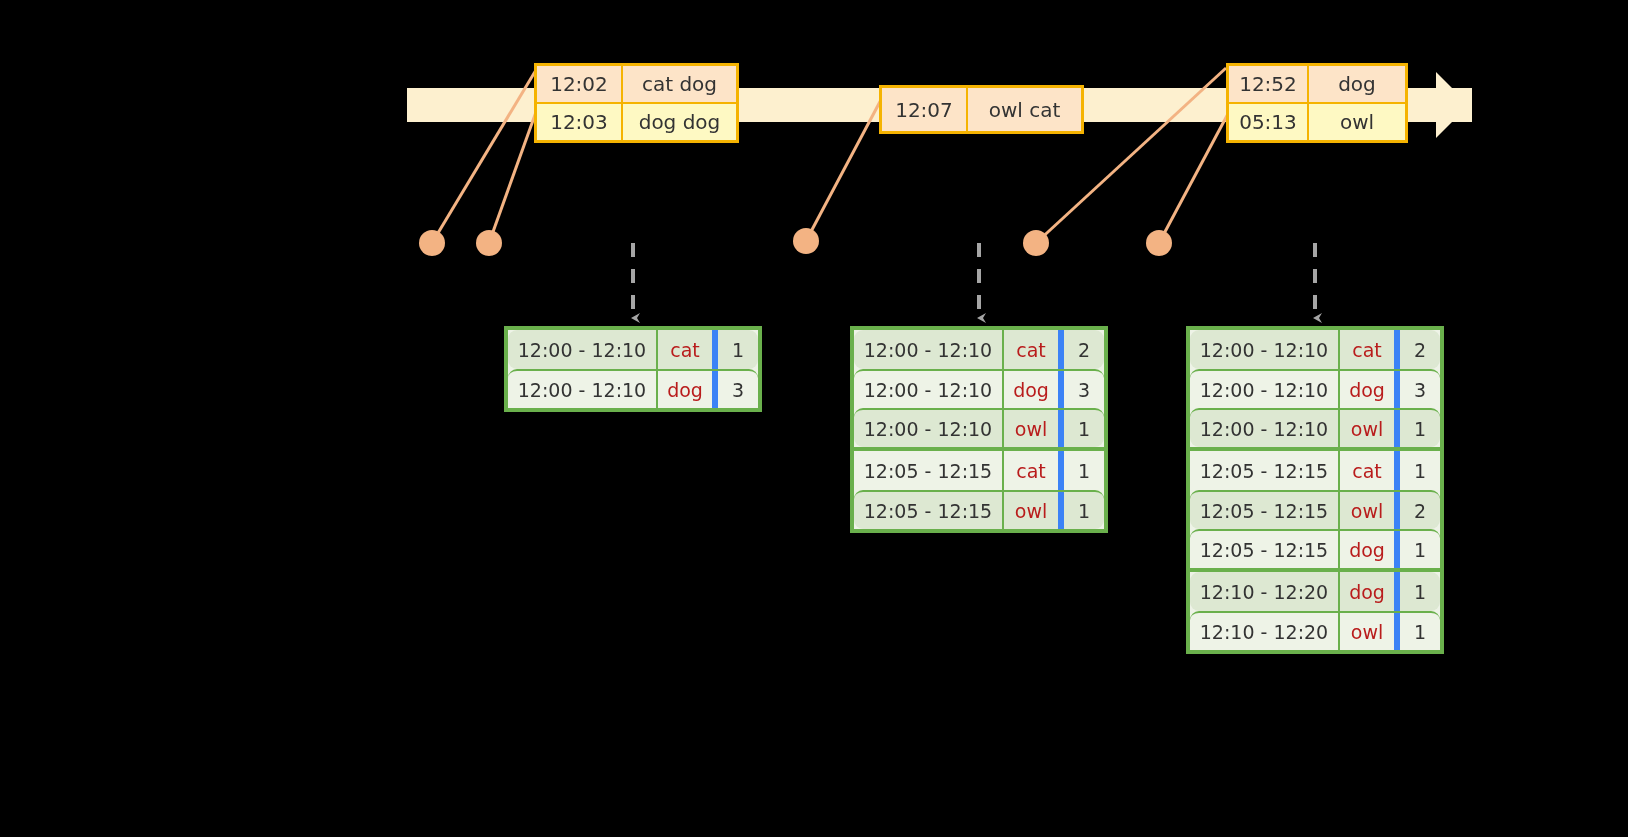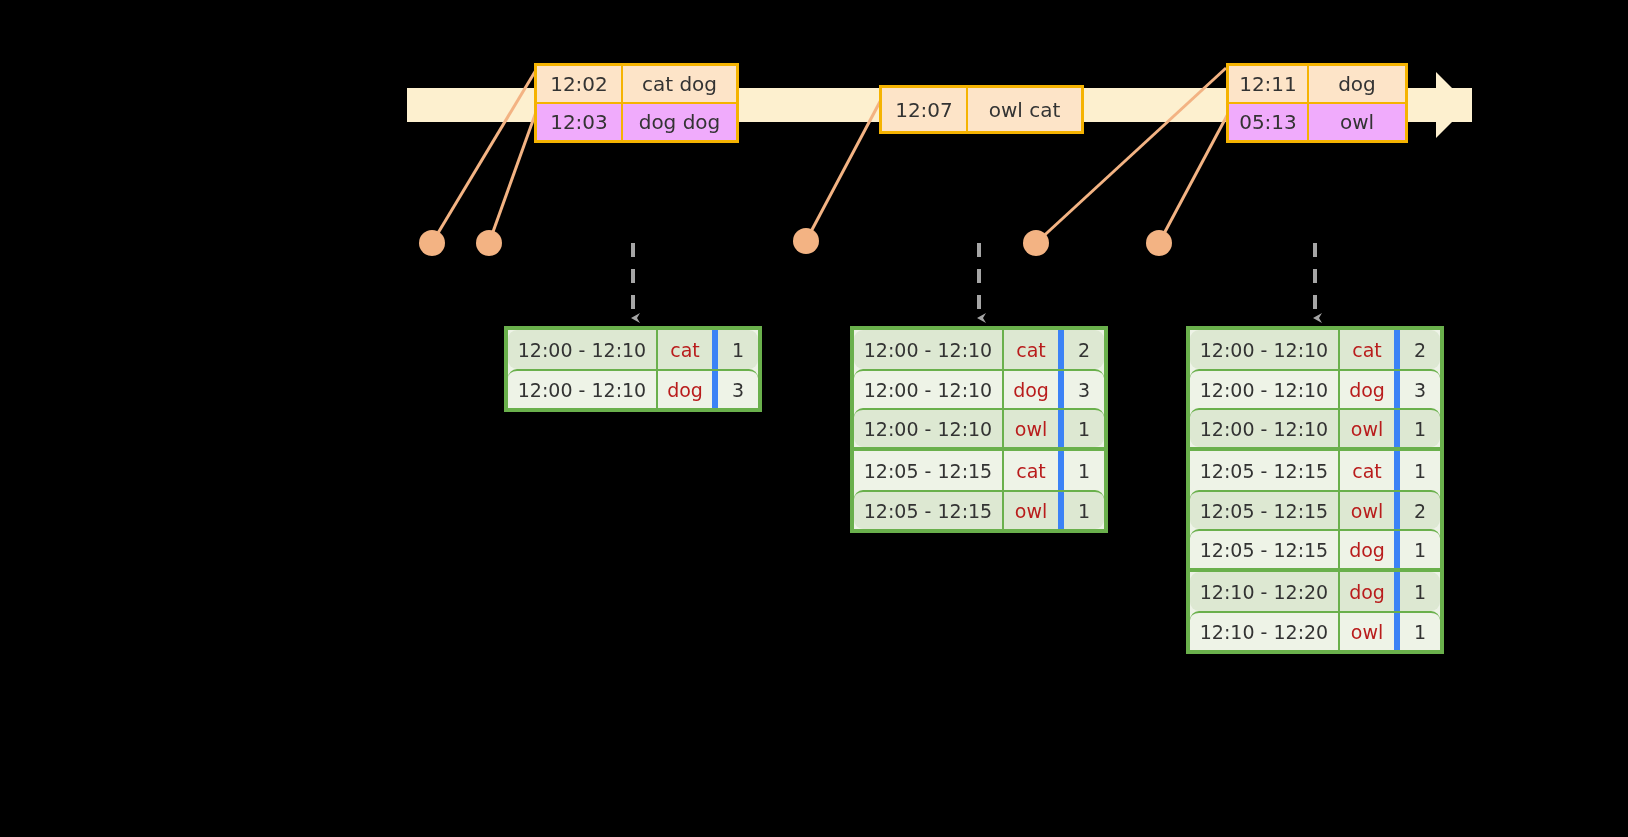--- a/index.html
+++ b/index.html
@@ -51,21 +51,21 @@
   }
   .event-row {
     display: flex;
     flex: 1 1 auto;
     min-height: 0;
   }
   .event-row + .event-row {
     border-top: 2px solid #f5b301;
   }
   .event-row.shade   { background: #fde4c8; }
-  .event-row.light   { background: #f0abfc; }
+  .event-row.light   { background: #fef9c3; }
   .ev-time {
     width: 86px;
     display: flex;
     align-items: center;
     justify-content: center;
     font-size: 20px;
     color: #333333;
     border-right: 2px solid #f5b301;
     box-sizing: border-box;
   }
@@ -200,21 +200,21 @@
 
   <div class="event-box" id="event-box-2">
     <div class="event-row shade">
       <div class="ev-time">12:07</div>
       <div class="ev-words">owl cat</div>
     </div>
   </div>
 
   <div class="event-box" id="event-box-3">
     <div class="event-row shade">
-      <div class="ev-time">12:11</div>
+      <div class="ev-time">12:52</div>
       <div class="ev-words">dog</div>
     </div>
     <div class="event-row light">
       <div class="ev-time">05:13</div>
       <div class="ev-words">owl</div>
     </div>
   </div>
 
   <div class="result-table" id="result-table-1">
       <div class="rt-group">

